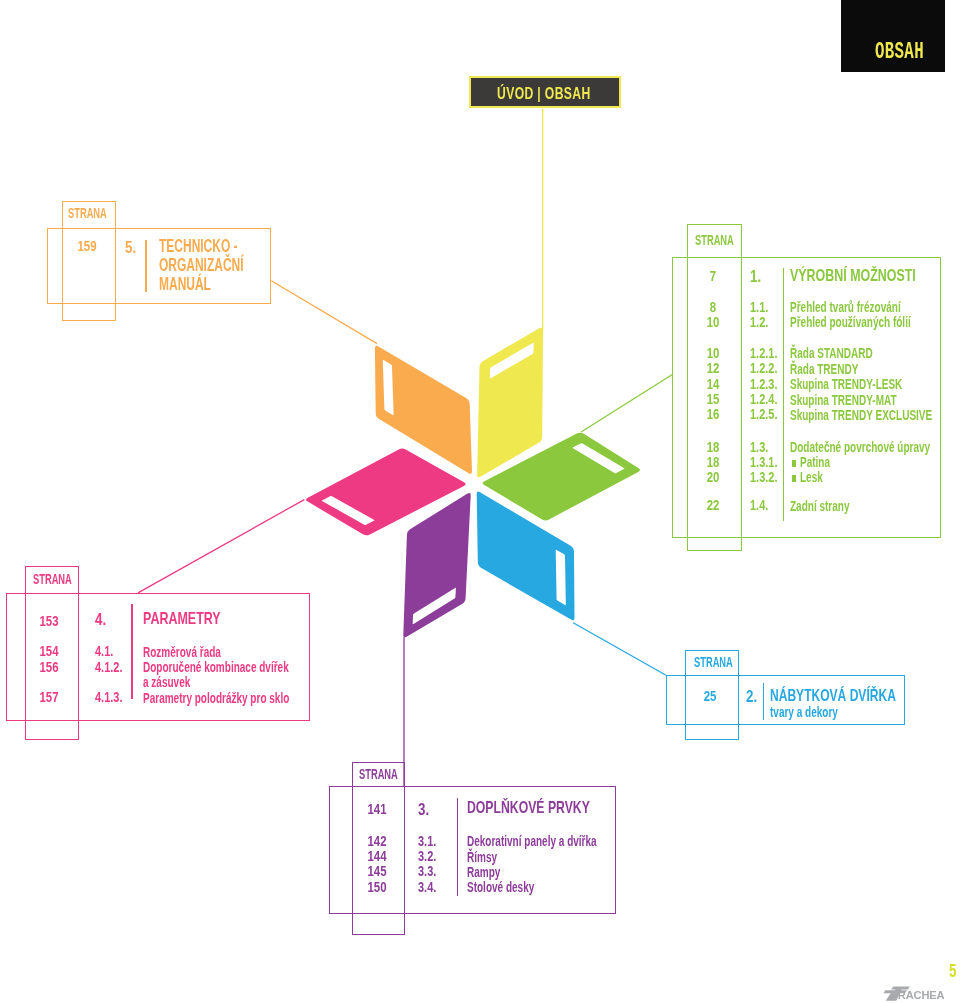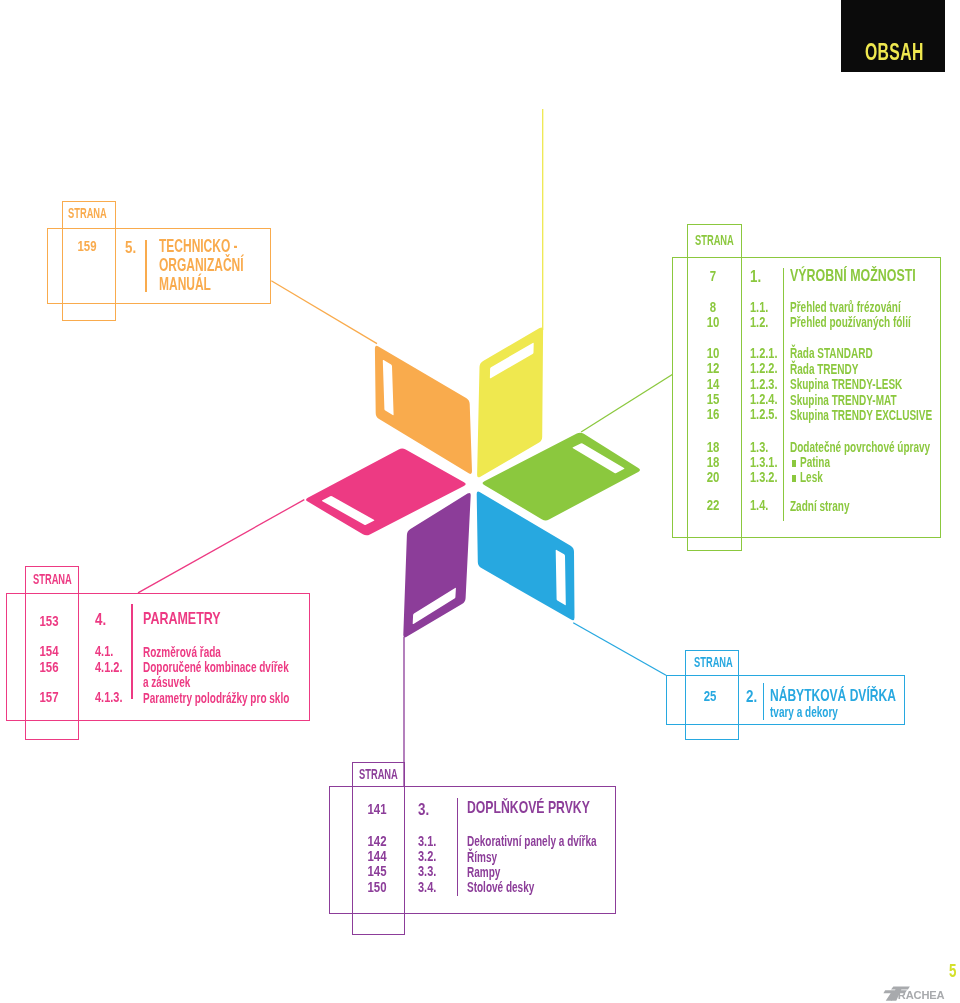--- a/index.html
+++ b/index.html
@@ -7,21 +7,21 @@
   body{width:960px;height:1003px;overflow:hidden;
        font-family:"Liberation Sans",sans-serif;-webkit-font-smoothing:antialiased;}
   #page{position:absolute;left:0;top:0;width:960px;height:1003px;background:#fff;}
   #corner .lbl,#tab .lbl,#pagenum,
   .stlbl,.pg,.nm,.tx,.bigpg,.bignm,.bigtitle,.sub{
      -webkit-font-smoothing:antialiased;backface-visibility:hidden;}
   #logo text{-webkit-font-smoothing:antialiased;}
   .abs{position:absolute;}
 
   
-  #corner{left:841px;top:0;width:104px;height:72px;background:#0B0B0B;}
+  #corner{left:841px;top:0;width:104px;height:72px;background:#0B0B0B;font-family:Liberation Mono, monospace;}
   #corner .lbl{position:absolute;right:21px;bottom:8.5px;color:#EFE84F;font-size:24px;
                line-height:24px;font-weight:700;letter-spacing:0.6px;white-space:nowrap;
                transform:scaleX(0.655);transform-origin:100% 100%;}
 
   
   #tab{left:469px;top:76px;width:151.5px;height:31.5px;background:#3B3A39;
        border:2.6px solid #EFE84F;box-sizing:border-box;}
   #tab .lbl{position:absolute;left:25.5px;top:8px;color:#EFE84F;
             font-size:16.6px;line-height:16.6px;font-weight:700;letter-spacing:0.5px;
             white-space:nowrap;transform:scaleX(0.733);transform-origin:0 0;}
@@ -75,20 +75,23 @@
       <path fill="#27A8E0" fill-rule="evenodd" d="M476.7 494.2L477.8 562.1Q477.9 566.1 481.4 568.1L571.0 619.6Q574.5 621.6 574.5 617.6L574.0 551.8Q574.0 547.8 570.6 545.8L480.0 492.2Q476.6 490.2 476.7 494.2ZM555.7 550.4L556.6 599.1Q556.6 600.1 557.4 600.6L565.0 605.1Q565.8 605.6 565.8 604.6L565.0 555.9Q565.0 554.9 564.1 554.3L556.6 549.9Q555.7 549.4 555.7 550.4Z"></path>
       <path fill="#8C3D99" fill-rule="evenodd" d="M467.5 493.6L410.4 529.0Q407.0 531.1 406.9 535.1L403.3 634.8Q403.2 638.8 406.6 636.8L462.0 603.9Q465.4 601.9 465.6 597.9L470.7 495.5Q470.9 491.5 467.5 493.6ZM455.1 588.0L414.0 613.4Q413.2 613.9 413.1 614.9L412.7 623.4Q412.7 624.4 413.5 623.9L454.5 598.5Q455.4 597.9 455.4 596.9L455.9 588.5Q455.9 587.5 455.1 588.0Z"></path>
       <path fill="#ED3A83" fill-rule="evenodd" d="M464.0 482.2L405.7 449.5Q402.2 447.5 398.7 449.4L307.8 497.7Q304.3 499.6 307.7 501.6L362.9 534.2Q366.3 536.2 369.9 534.4L463.9 486.0Q467.5 484.2 464.0 482.2ZM373.9 519.8L332.0 496.3Q331.1 495.8 330.2 496.2L322.4 500.2Q321.5 500.7 322.4 501.2L364.3 524.7Q365.1 525.2 366.0 524.7L373.9 520.7Q374.8 520.3 373.9 519.8Z"></path>
     </g>
   </svg>
 
   <div class="abs" id="corner">
     <span class="lbl">OBSAH</span>
   </div>
 
+  <div class="abs" id="tab">
+    <span class="lbl">ÚVOD | OBSAH</span>
+  </div>
 
   <div class="panel" style="color:#8BC83E">
     <div class="pbox" style="left:672.3px;top:257.2px;width:268.5px;height:280.4px;border:1.25px solid #8BC83E"></div>
     <div class="stbox" style="left:687px;top:224.4px;width:55px;height:326.6px;border:1.25px solid #8BC83E"></div>
     <div class="stlbl" style="left:695.4px;top:231.5px">STRANA</div>
     <div class="vbar" style="left:782.8px;top:268px;height:253px;background:#8BC83E"></div>
     <div class="bigpg" style="left:683.4px;width:60px;top:267.5px">7</div>
     <div class="bignm" style="left:749.5px;top:267px">1.</div>
     <div class="bigtitle" style="left:790px;top:265.8px;font-size:16.3px;line-height:18.7px;transform:scaleX(0.764)">VÝROBNÍ MOŽNOSTI</div>
     <div class="pg" style="left:683.4px;width:60px;top:298.8px">8</div>

